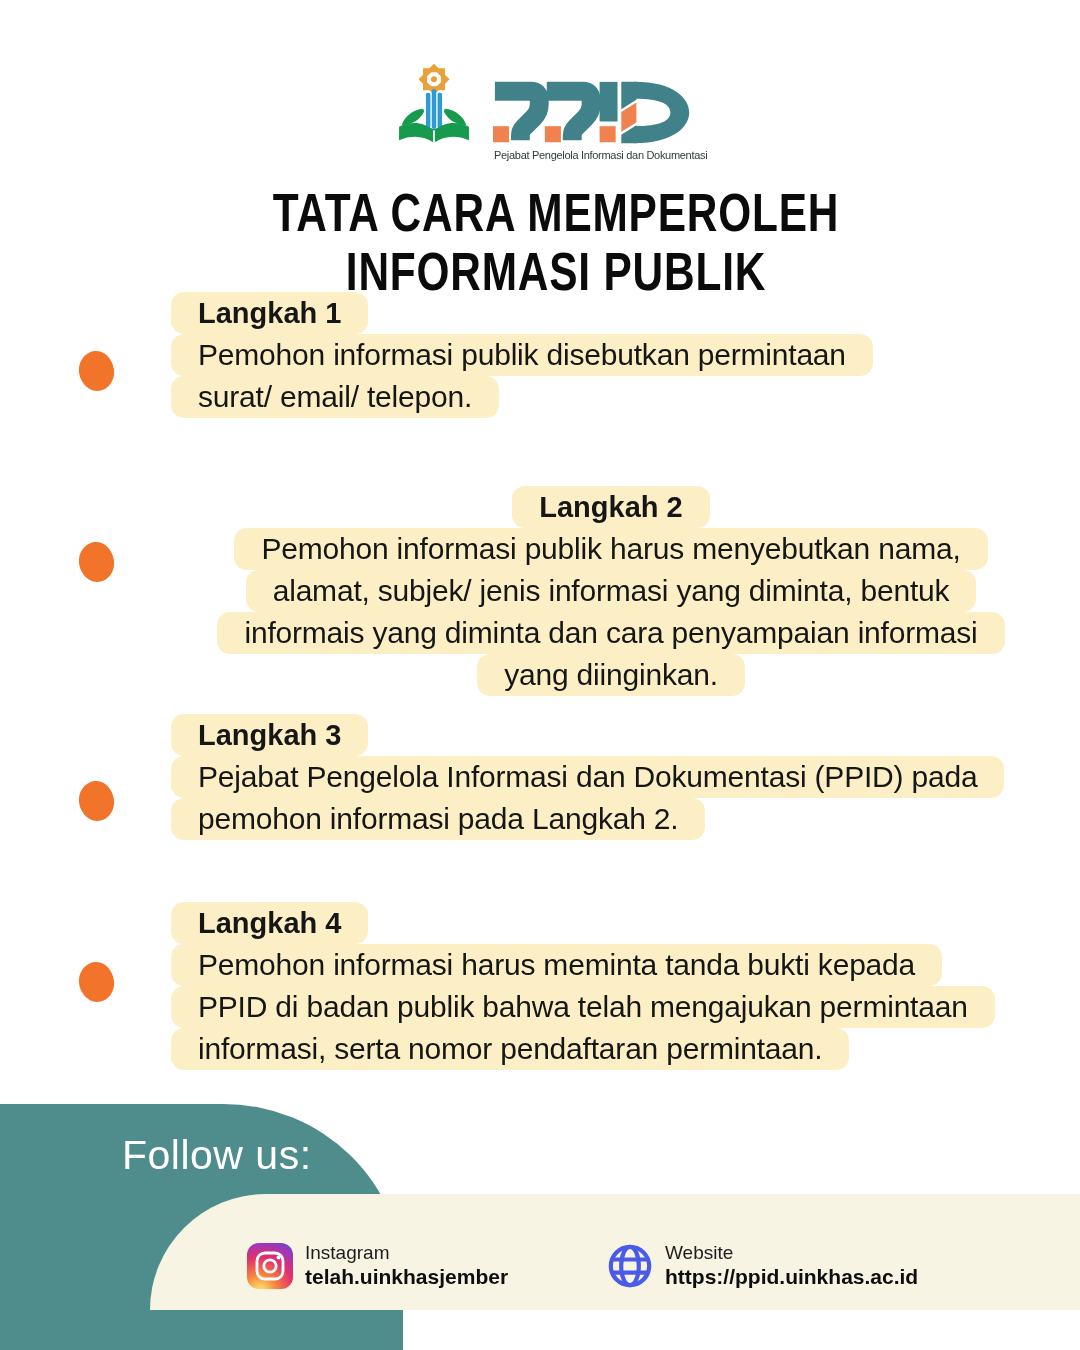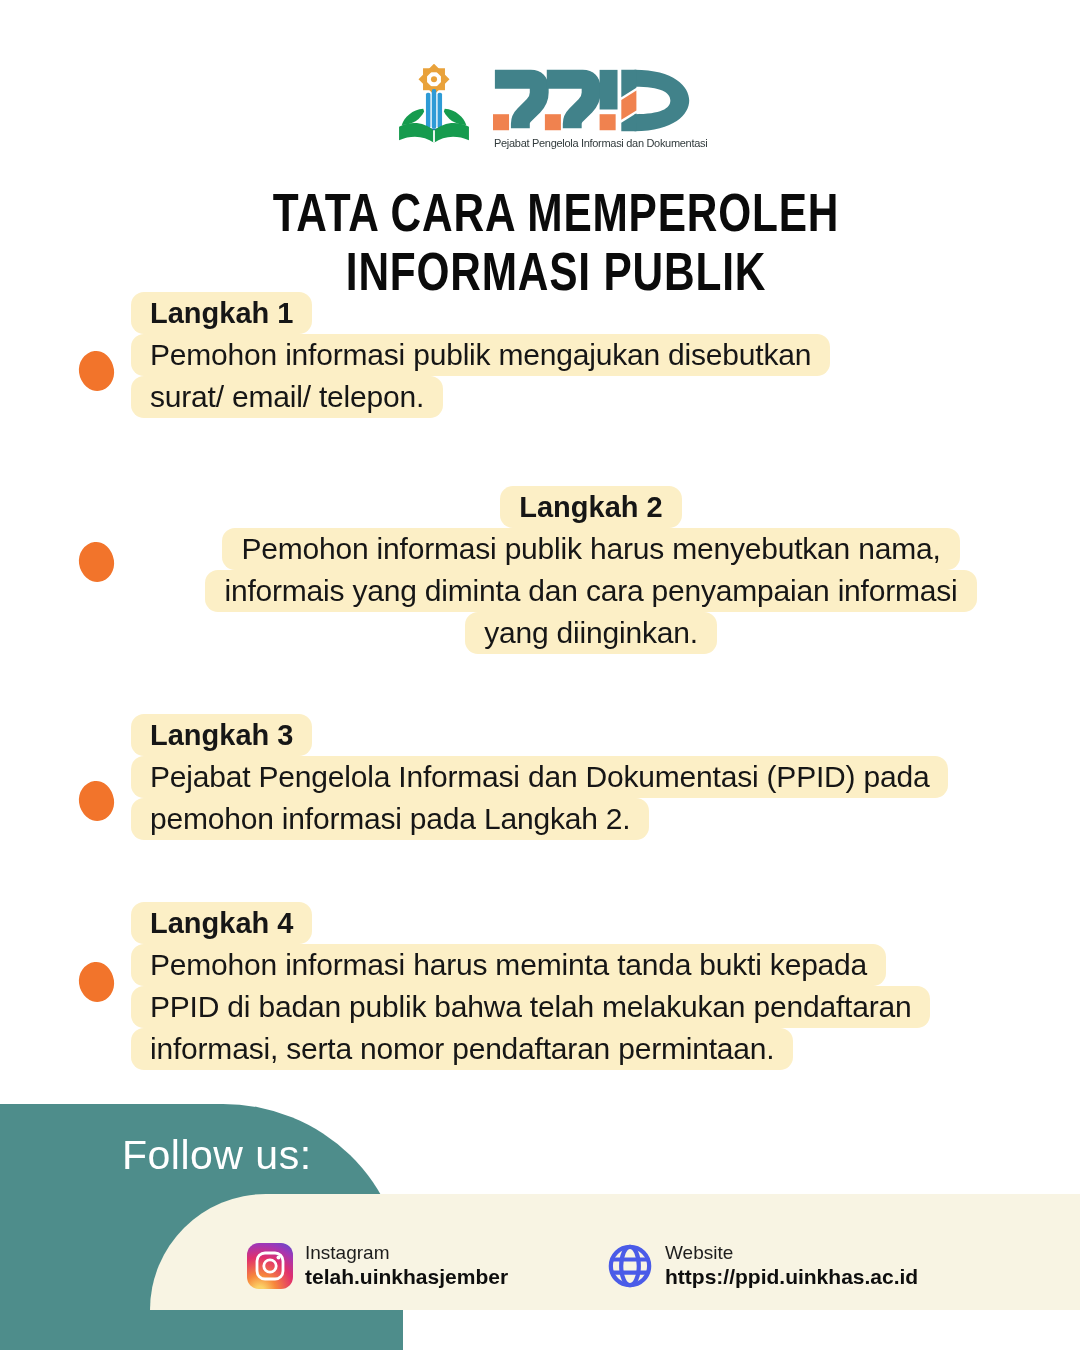--- a/index.html
+++ b/index.html
@@ -8,34 +8,34 @@
     --title-black:#0B0B0B; --text-dark:#161616;
   }
   *{margin:0;padding:0;box-sizing:border-box;}
   html,body{width:1080px;height:1350px;}
   body{font-family:"Liberation Sans",sans-serif;background:#ffffff;overflow:hidden;position:relative;}
   .page{position:absolute;inset:0;width:1080px;height:1350px;background:#fff;}
 
   
   .logo-row{position:absolute;left:0;top:0;width:1080px;height:170px;}
   .uni-logo{position:absolute;left:393px;top:64px;width:82px;height:86px;}
-  .ppid-logo{position:absolute;left:493px;top:68px;width:215px;height:84px;}
+  .ppid-logo{position:absolute;left:493px;top:80px;width:215px;height:84px;}
   .ppid-wordmark{position:absolute;left:0;top:0;width:200px;height:66px;}
   .ppid-tagline{position:absolute;left:1px;top:69px;width:214px;font-size:11px;letter-spacing:-0.3px;color:#323b3d;white-space:nowrap;}
 
   
   .title{position:absolute;left:16px;top:183px;width:1080px;text-align:center;color:var(--title-black);
          font-weight:bold;}
   .title .tline{display:block;font-size:53px;line-height:59px;letter-spacing:1px;transform:scaleX(0.80);transform-origin:50% 50%;white-space:nowrap;}
 
   
   .step{position:absolute;left:131px;width:920px;}
   .step .line{height:42px;white-space:nowrap;}
   .chip{display:inline-block;height:42px;line-height:42px;background:var(--highlight);
-        border-radius:13px;padding:0 19px;color:var(--text-dark);}
+        border-radius:13px;padding:0 27px;color:var(--text-dark);margin-left:40px;}
   .hchip{font-weight:bold;font-size:29px;}
   .bchip{font-size:30px;letter-spacing:-0.2px;}
   .step1{top:292px;} .step2{top:486px;text-align:center;} .step3{top:714px;} .step4{top:902px;}
   .bullet{position:absolute;left:79px;width:35px;height:40px;background:var(--bullet-orange);
           border-radius:52% 48% 50% 50% / 48% 52% 48% 52%;transform:rotate(-8deg);}
   .bullet1{top:351px;} .bullet2{top:542px;} .bullet3{top:781px;} .bullet4{top:962px;}
 
   
   .teal-shape{position:absolute;left:0;top:1104px;width:403px;height:246px;background:var(--teal);
               border-top-right-radius:180px 175px;}
@@ -115,41 +115,42 @@
     <span class="tline">INFORMASI PUBLIK</span>
   </h1>
 
   <div class="bullet bullet1"></div>
   <div class="bullet bullet2"></div>
   <div class="bullet bullet3"></div>
   <div class="bullet bullet4"></div>
 
   <div class="step step1">
     <div class="line"><span class="chip hchip">Langkah 1</span></div>
-    <div class="line"><span class="chip bchip">Pemohon informasi publik mengajukan disebutkan</span></div>
+    <div class="line"><span class="chip bchip">Pemohon informasi publik disebutkan permintaan</span></div>
     <div class="line"><span class="chip bchip">surat/ email/ telepon.</span></div>
   </div>
 
   <div class="step step2">
     <div class="line"><span class="chip hchip">Langkah 2</span></div>
     <div class="line"><span class="chip bchip">Pemohon informasi publik harus menyebutkan nama,</span></div>
+    <div class="line"><span class="chip bchip">alamat, subjek/ jenis informasi yang diminta, bentuk</span></div>
     <div class="line"><span class="chip bchip">informais yang diminta dan cara penyampaian informasi</span></div>
     <div class="line"><span class="chip bchip">yang diinginkan.</span></div>
   </div>
 
   <div class="step step3">
     <div class="line"><span class="chip hchip">Langkah 3</span></div>
     <div class="line"><span class="chip bchip">Pejabat Pengelola Informasi dan Dokumentasi (PPID) pada</span></div>
     <div class="line"><span class="chip bchip">pemohon informasi pada Langkah 2.</span></div>
   </div>
 
   <div class="step step4">
     <div class="line"><span class="chip hchip">Langkah 4</span></div>
     <div class="line"><span class="chip bchip">Pemohon informasi harus meminta tanda bukti kepada</span></div>
-    <div class="line"><span class="chip bchip">PPID di badan publik bahwa telah melakukan pendaftaran</span></div>
+    <div class="line"><span class="chip bchip">PPID di badan publik bahwa telah mengajukan permintaan</span></div>
     <div class="line"><span class="chip bchip">informasi, serta nomor pendaftaran permintaan.</span></div>
   </div>
 
   <div class="teal-shape"></div>
   <div class="follow">Follow us:</div>
 
   <div class="cream-panel">
 
     <div class="contact contact-ig">
       <div class="icon ig-badge">

